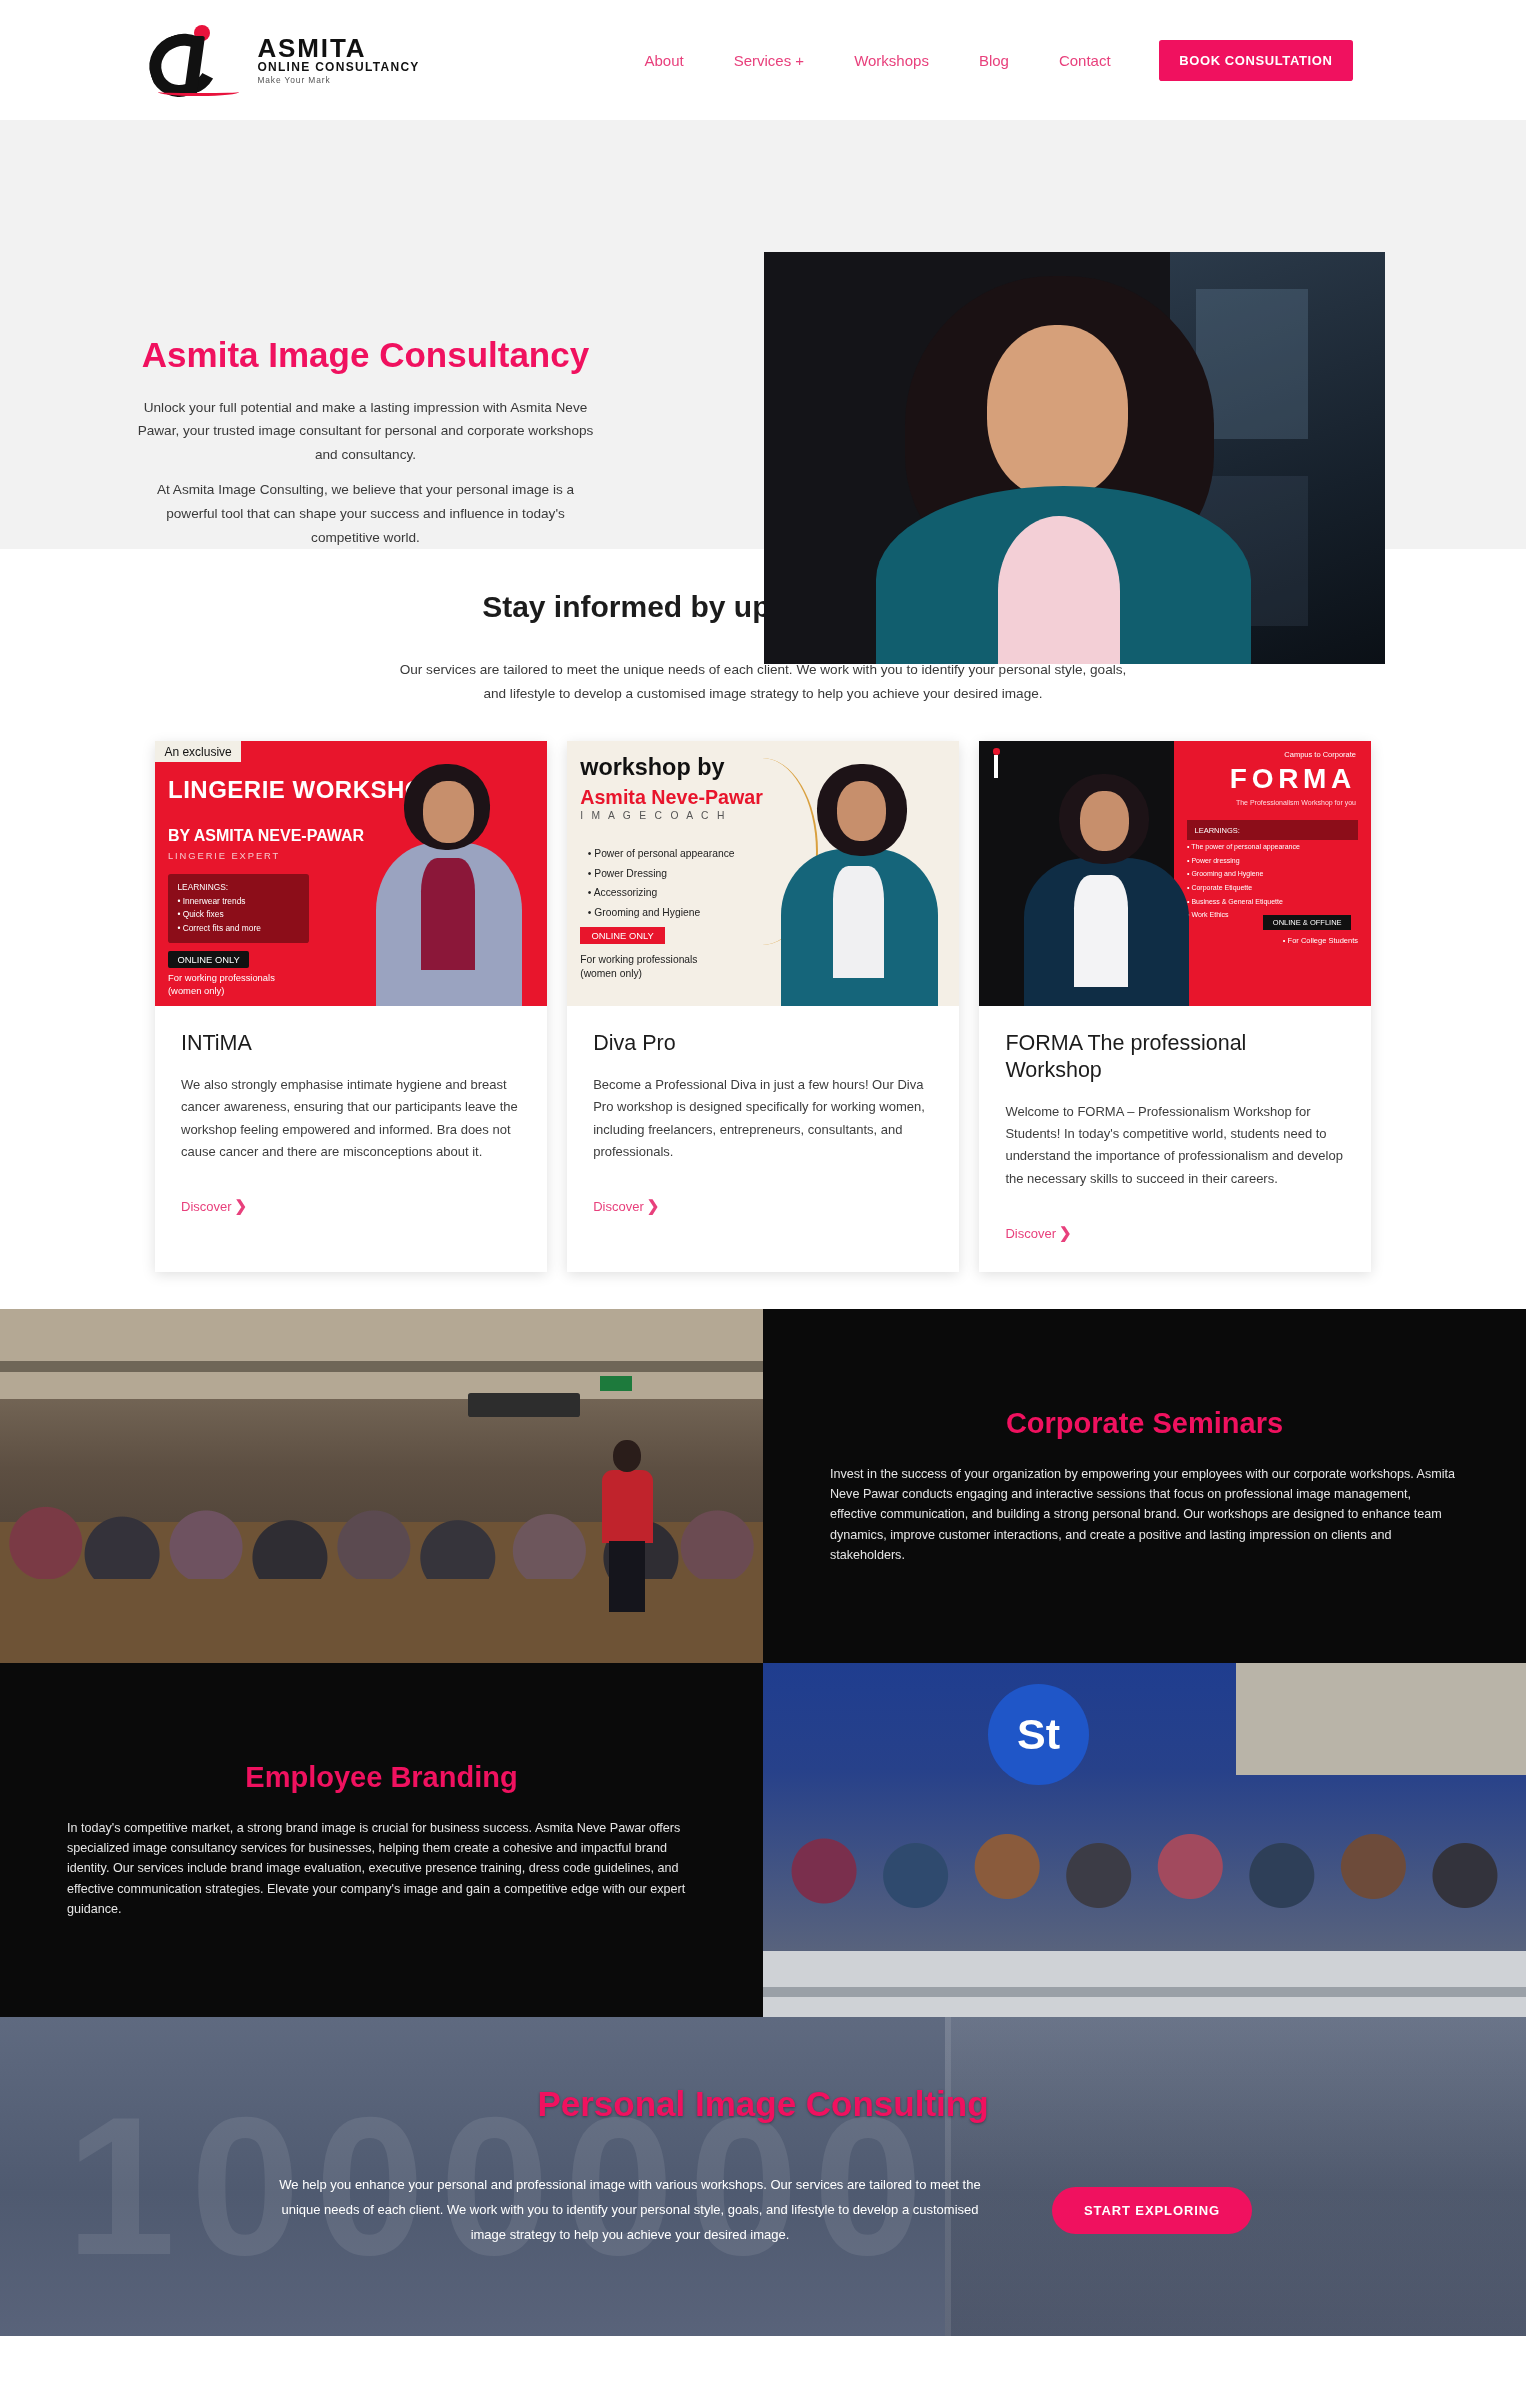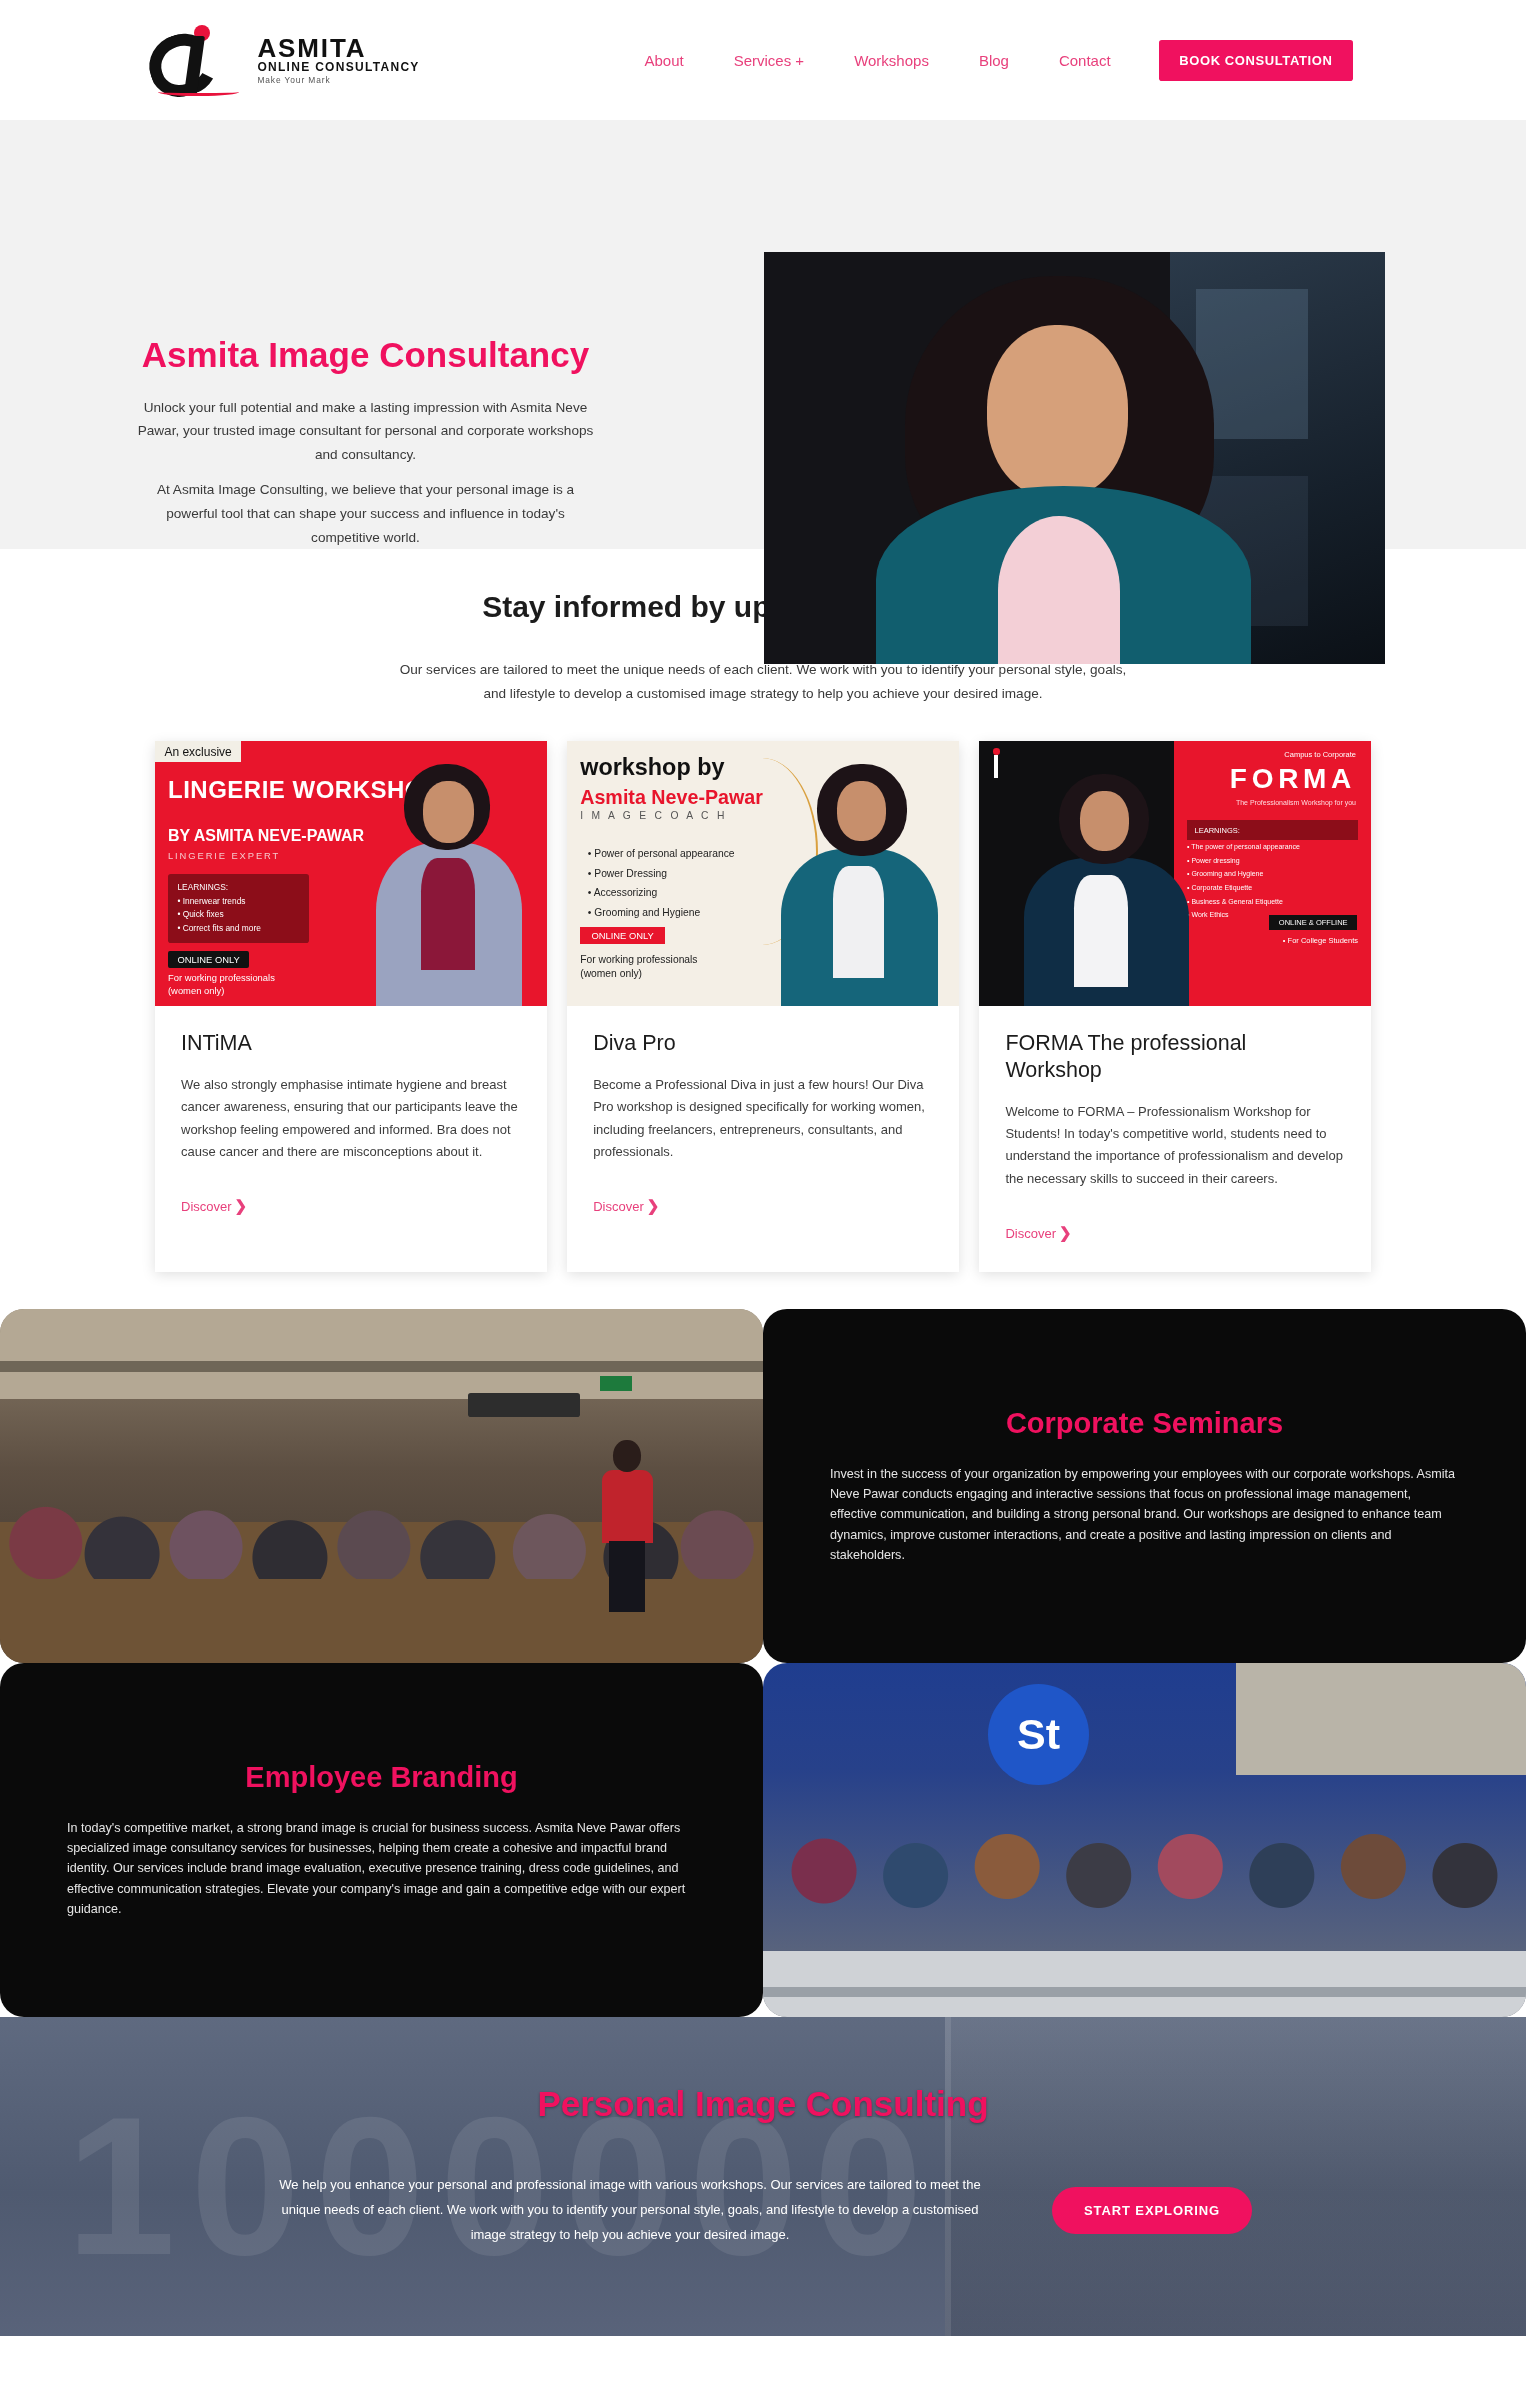--- a/index.html
+++ b/index.html
@@ -231,21 +231,21 @@
   .art2 .swirl { position:absolute; right:141px; top:17px; width:112px; height:187px; border-right:2.8px solid #d9a03f; border-radius:50%; }
 
   
   .art3 { background: #0f0f11; }
   .art3 .redblock { position:absolute; right:0; top:0; width:197px; height:100%; background:#e8152c; }
   .art3 .k1 { position:absolute; right:15px; top:9.4px; color:#fff; font-size:7.5px; }
   .art3 .k2 { position:absolute; right:15px; top:22.5px; color:#fff; font-size:28px; font-weight:bold; letter-spacing:4.7px; }
   .art3 .k3 { position:absolute; right:15px; top:58px; color:#ffd9de; font-size:7px; }
   .art3 .lrn { position:absolute; right:13px; top:79px; width:171px; background:#8c0d19; color:#fff; font-size:7.5px; padding:5.6px 7.5px; }
   .art3 .lrnlist { position:absolute; right:13px; top:99px; width:171px; color:#fff; font-size:7px; line-height:1.95; }
-  .art3 .badge { position:absolute; right:14px; top:174px; background:#111; color:#fff; font-size:7.5px; padding:2.8px 9.4px; }
+  .art3 .badge { position:absolute; right:20px; top:174px; background:#111; color:#fff; font-size:7.5px; padding:2.8px 9.4px; }
   .art3 .foot { position:absolute; right:13px; top:195px; color:#fff; font-size:7.5px; }
   .art3 .person { position:absolute; left:37px; bottom:0; width:187px; height:245px; }
   .art3 .person .ph { position:absolute; left:43px; top:13px; width:90px; height:90px; background:#1d1317; border-radius:48%; }
   .art3 .person .pf { position:absolute; left:64px; top:30px; width:49px; height:60px; background:#c78f6c; border-radius:46%; }
   .art3 .person .pb { position:absolute; left:7.5px; top:97px; width:165px; height:157px; background:#0f2d45; border-radius:38% 38% 0 0; }
   .art3 .person .pt { position:absolute; left:58px; top:114px; width:54px; height:112px; background:#f3f3f5; border-radius:30% 30% 0 0; }
   .art3 .icon { position:absolute; left:9.4px; top:7.5px; width:15px; height:32px; }
   .art3 .icon .d { width:6.6px;height:6.6px;border-radius:50%;background:#e8152c;margin-left:4.7px; }
   .art3 .icon .s { width:3.7px;height:22.5px;background:#fff;margin-left:5.6px; }
 
@@ -259,21 +259,21 @@
     gap: 3px;
     color: #e8407c;
     font-size: 13px;
     text-decoration: none;
     cursor: pointer;
   }
   .discover .arrow { font-size: 15px; font-weight: bold; }
 
   
   .split { display: flex; width: 1526px; }
-  .split .half { width: 763px; border-radius: 24px; }
+  .split .half { width: 763px; }
   .split .half.text {
     background: #0a0a0a;
     padding: 66px 67px;
     display: flex;
     flex-direction: column;
     justify-content: center;
   }
   .split .half.text h2 {
     color: #f0115f;
     font-size: 29px;

